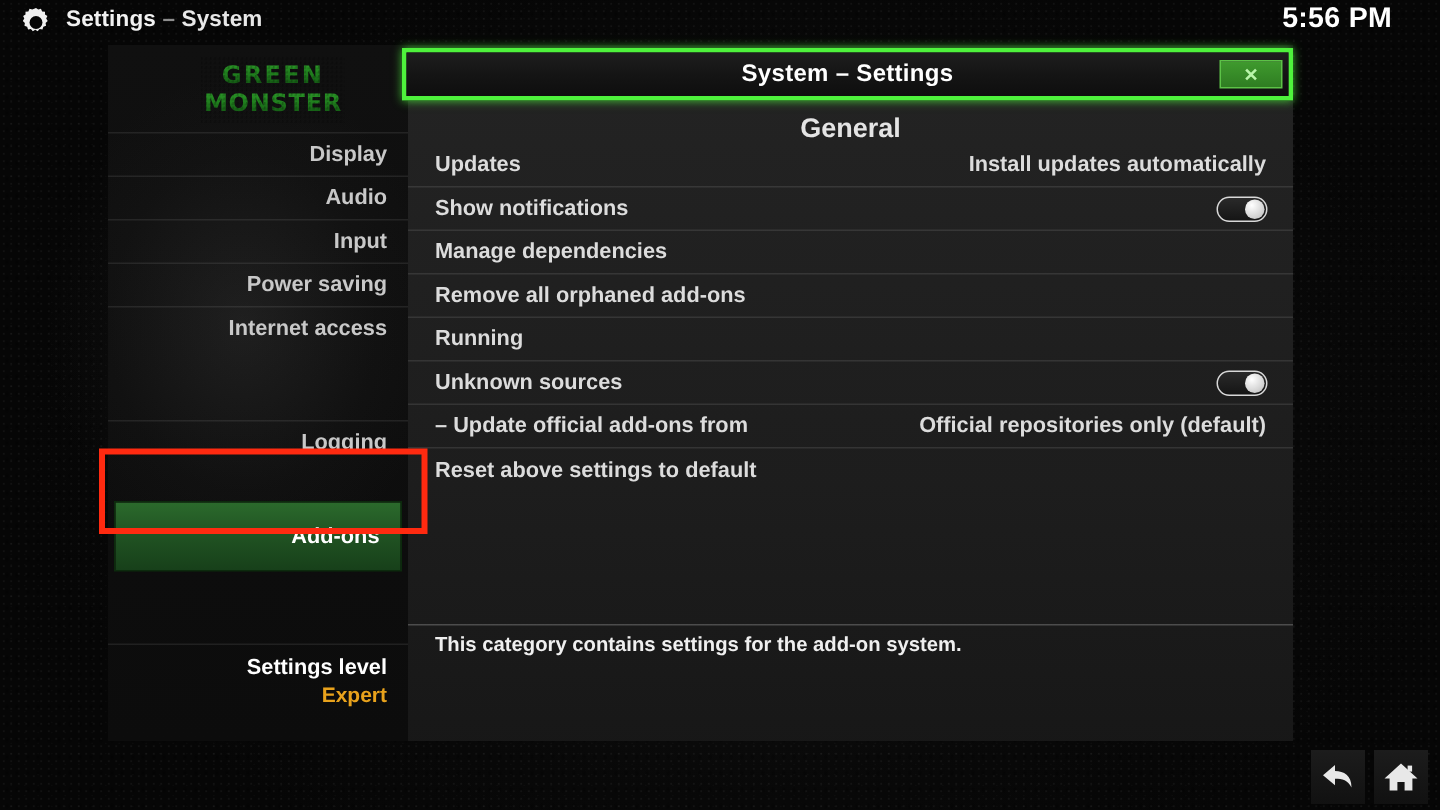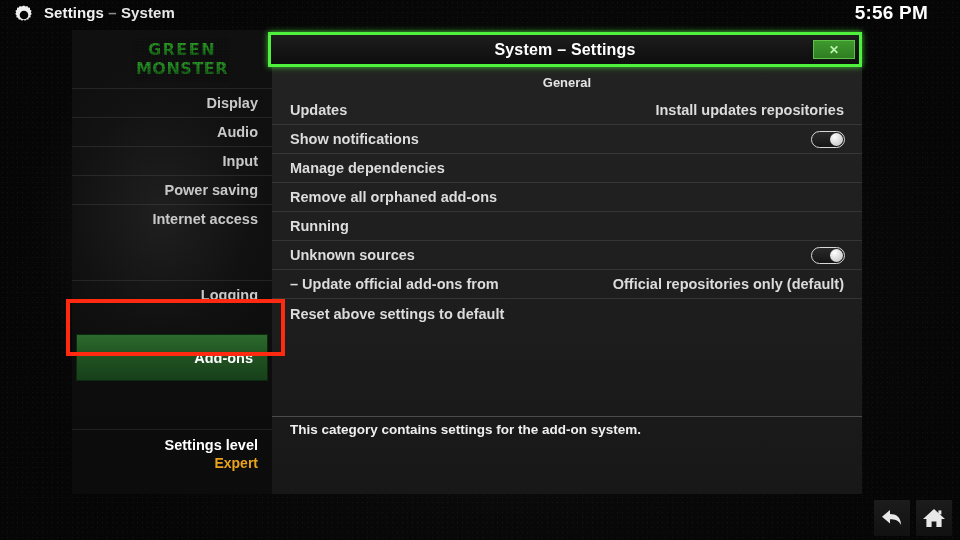--- a/index.html
+++ b/index.html
@@ -139,21 +139,21 @@
 
   
   #content {
     position:absolute; left:272px; top:67px; width:590px; height:427px;
     background:linear-gradient(180deg, rgba(36,36,36,.92) 0%, rgba(30,30,30,.92) 60%, rgba(24,24,24,.94) 100%);
     z-index:4;
   }
   #content-inner { position:absolute; inset:0; z-index:3; }
   #group-header {
     position:absolute; left:0; top:8px; width:100%;
-    text-align:center; font-size:13px; font-weight:bold; color:#e4e4e4;
+    text-align:center; font-size:18px; font-weight:bold; color:#e4e4e4;
   }
   #rows { position:absolute; left:0; top:29px; width:100%; }
   .srow {
     position:relative; height:29px;
     border-bottom:1px solid rgba(255,255,255,.10);
     display:flex; align-items:center; cursor:pointer;
   }
   .srow .sr-label {
     position:absolute; left:18px; font-size:14.5px; font-weight:bold; color:#dcdcdc;
     white-space:nowrap;
@@ -291,21 +291,21 @@
 
   <div id="content">
     <div id="content-inner">
 
       <div id="group-header">General</div>
 
       <div id="rows">
 
         <div class="srow">
           <span class="sr-label">Updates</span>
-          <span class="sr-value">Install updates repositories</span>
+          <span class="sr-value">Install updates automatically</span>
         </div>
 
         <div class="srow">
           <span class="sr-label">Show notifications</span>
           <span class="sr-toggle">
             <span class="knob"></span>
           </span>
         </div>
 
         <div class="srow">

